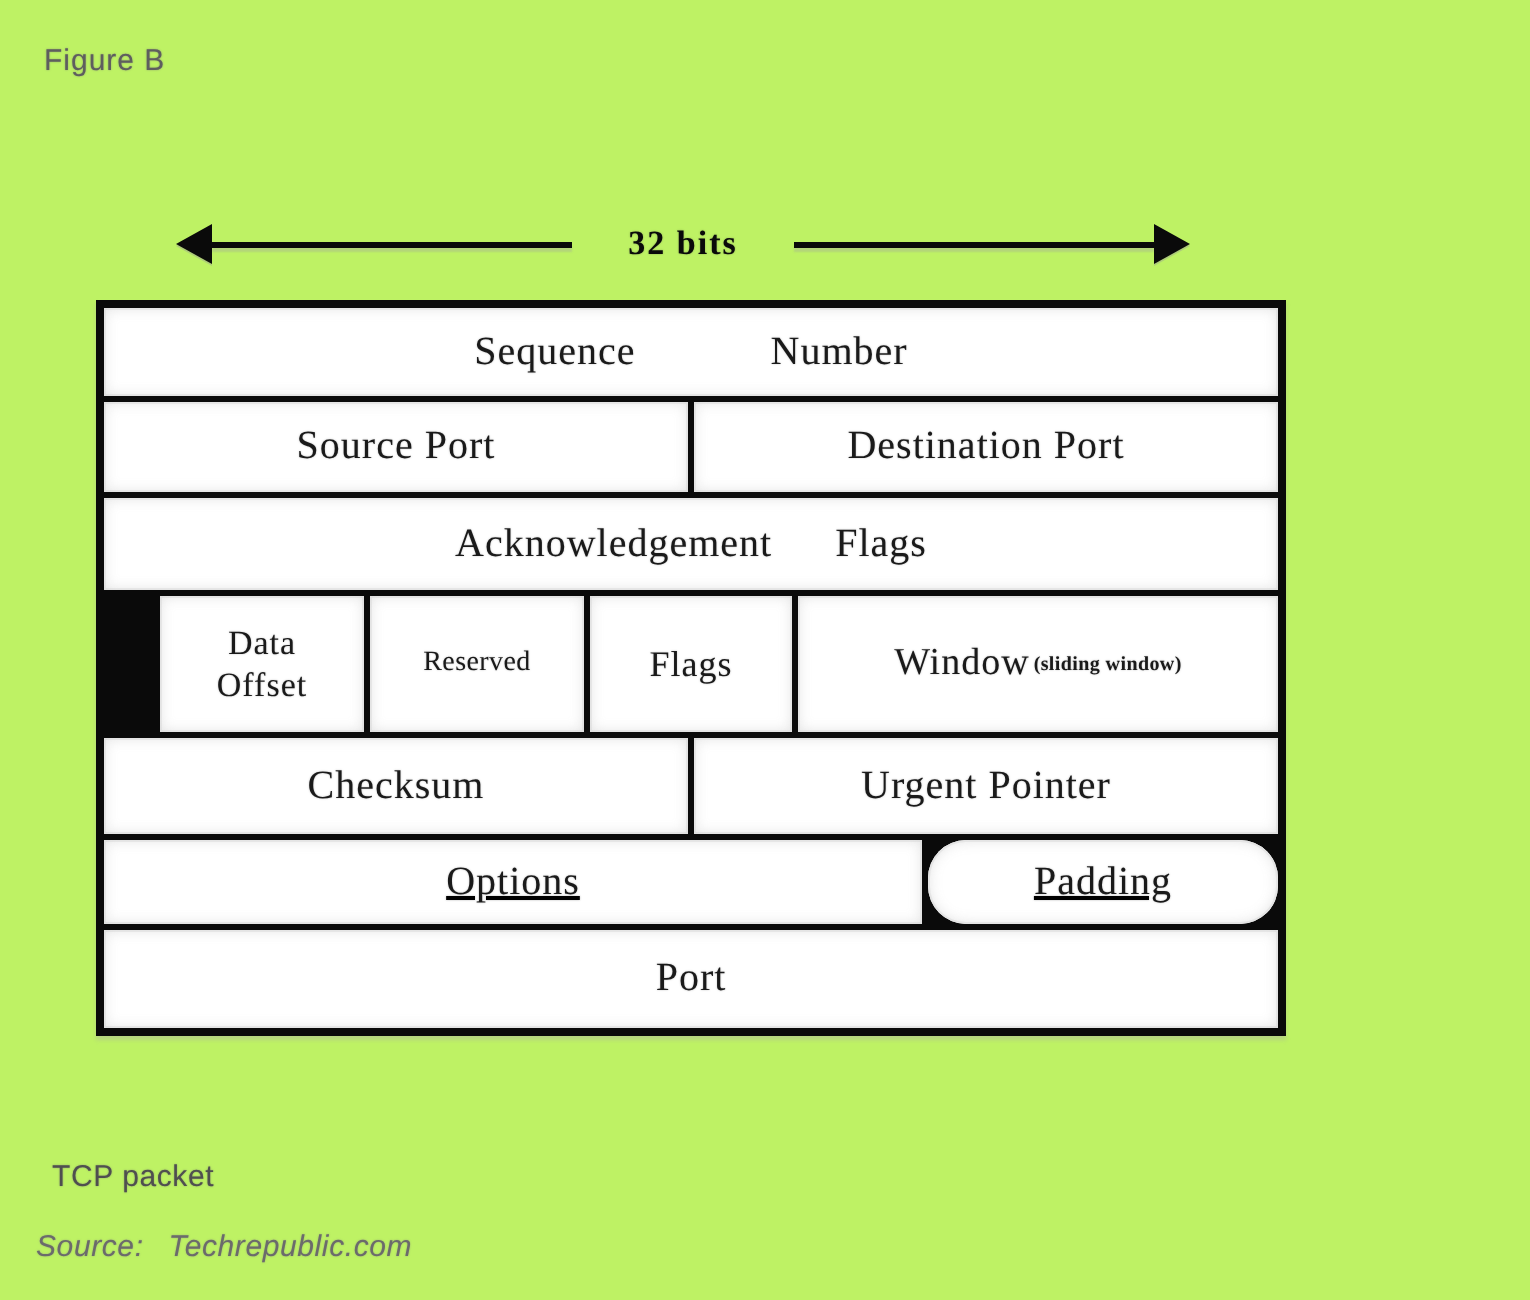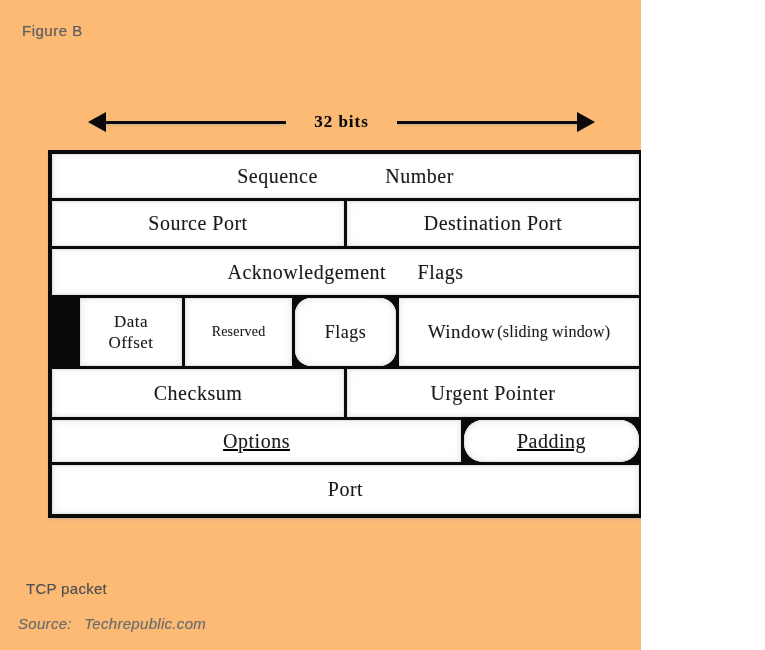--- a/index.html
+++ b/index.html
@@ -1,17 +1,17 @@
 <!DOCTYPE html>
 <html><head>
 <meta charset="utf-8">
 <style>
   html,body { margin:0; padding:0; background:#ffffff; }
   .screen {
-    position:relative; width:641px; height:650px; background:#fdba74;
+    position:relative; width:765px; height:650px; background:#bef264;
     overflow:hidden; font-family:"Liberation Serif","DejaVu Serif",serif;
   }
 
   
   .fig-label {
     position:absolute; left:22px; top:22px;
     font-family:"Liberation Sans","DejaVu Sans",sans-serif;
     font-size:15px; color:#5e5e5e;
     text-shadow:0 0 1px rgba(120,120,120,.65);
     letter-spacing:.5px;
@@ -88,23 +88,23 @@
   .c-reserved  { flex:0 0 107px; }
   .c-flags     { flex:0 0 101px; }
   .c-window    { flex:1; }
   .c-options   { flex:0 0 409px; }
   .c-padding   { flex:1;border-radius:19px; }
   
   .cell-seq { word-spacing:62px; }
   .cell-ack { word-spacing:26px; }
   .cell-dataoffset { font-size:17px; line-height:1.25; padding:0 10px; }
   .cell-reserved   { font-size:14px; letter-spacing:.2px; }
-  .cell-flags      { font-size:18px;border-radius:16px; }
+  .cell-flags      { font-size:18px; }
   .cell-window .win-main { font-size:19px; }
-  .cell-window .win-sub  { font-size:16px; margin-left:2px; letter-spacing:.2px; }
+  .cell-window .win-sub  { font-size:10px; margin-left:2px; letter-spacing:.2px;font-weight:bold; }
 </style>
 </head>
 <body>
 
 <div class="screen">
 
   <div class="fig-label">Figure B</div>
 
   <div class="arrow">
     <span class="arrow-head-left"></span>

